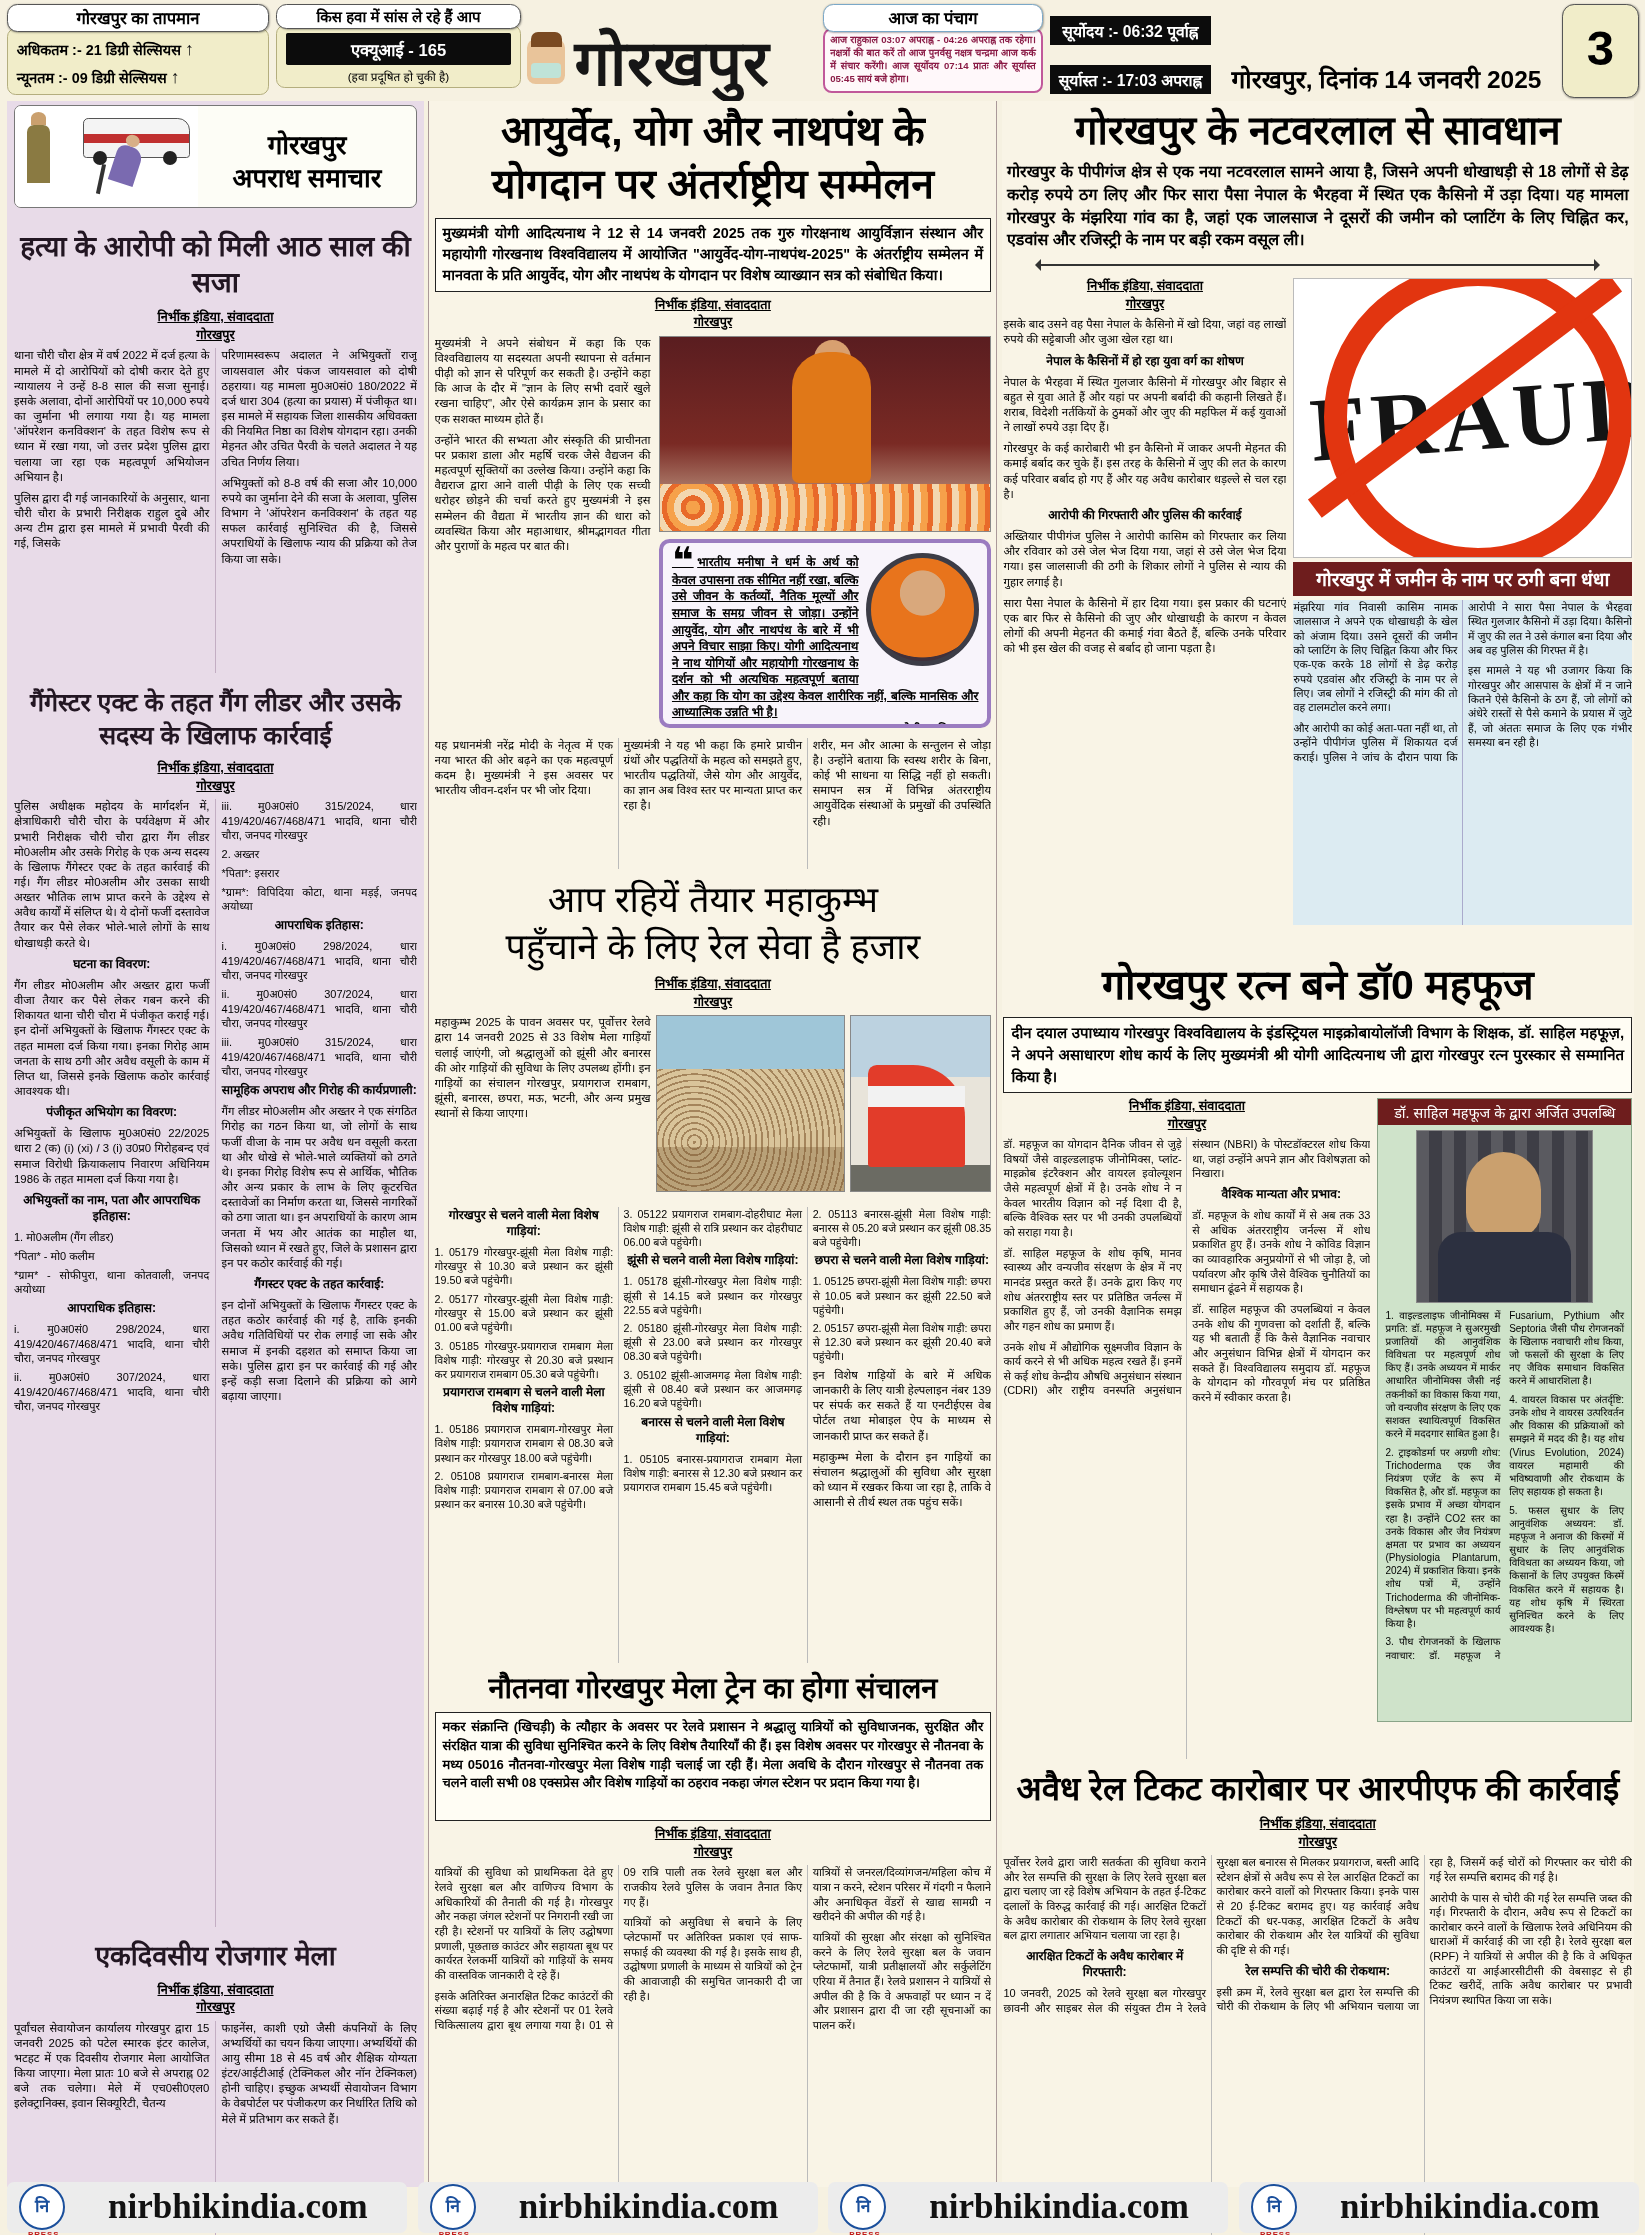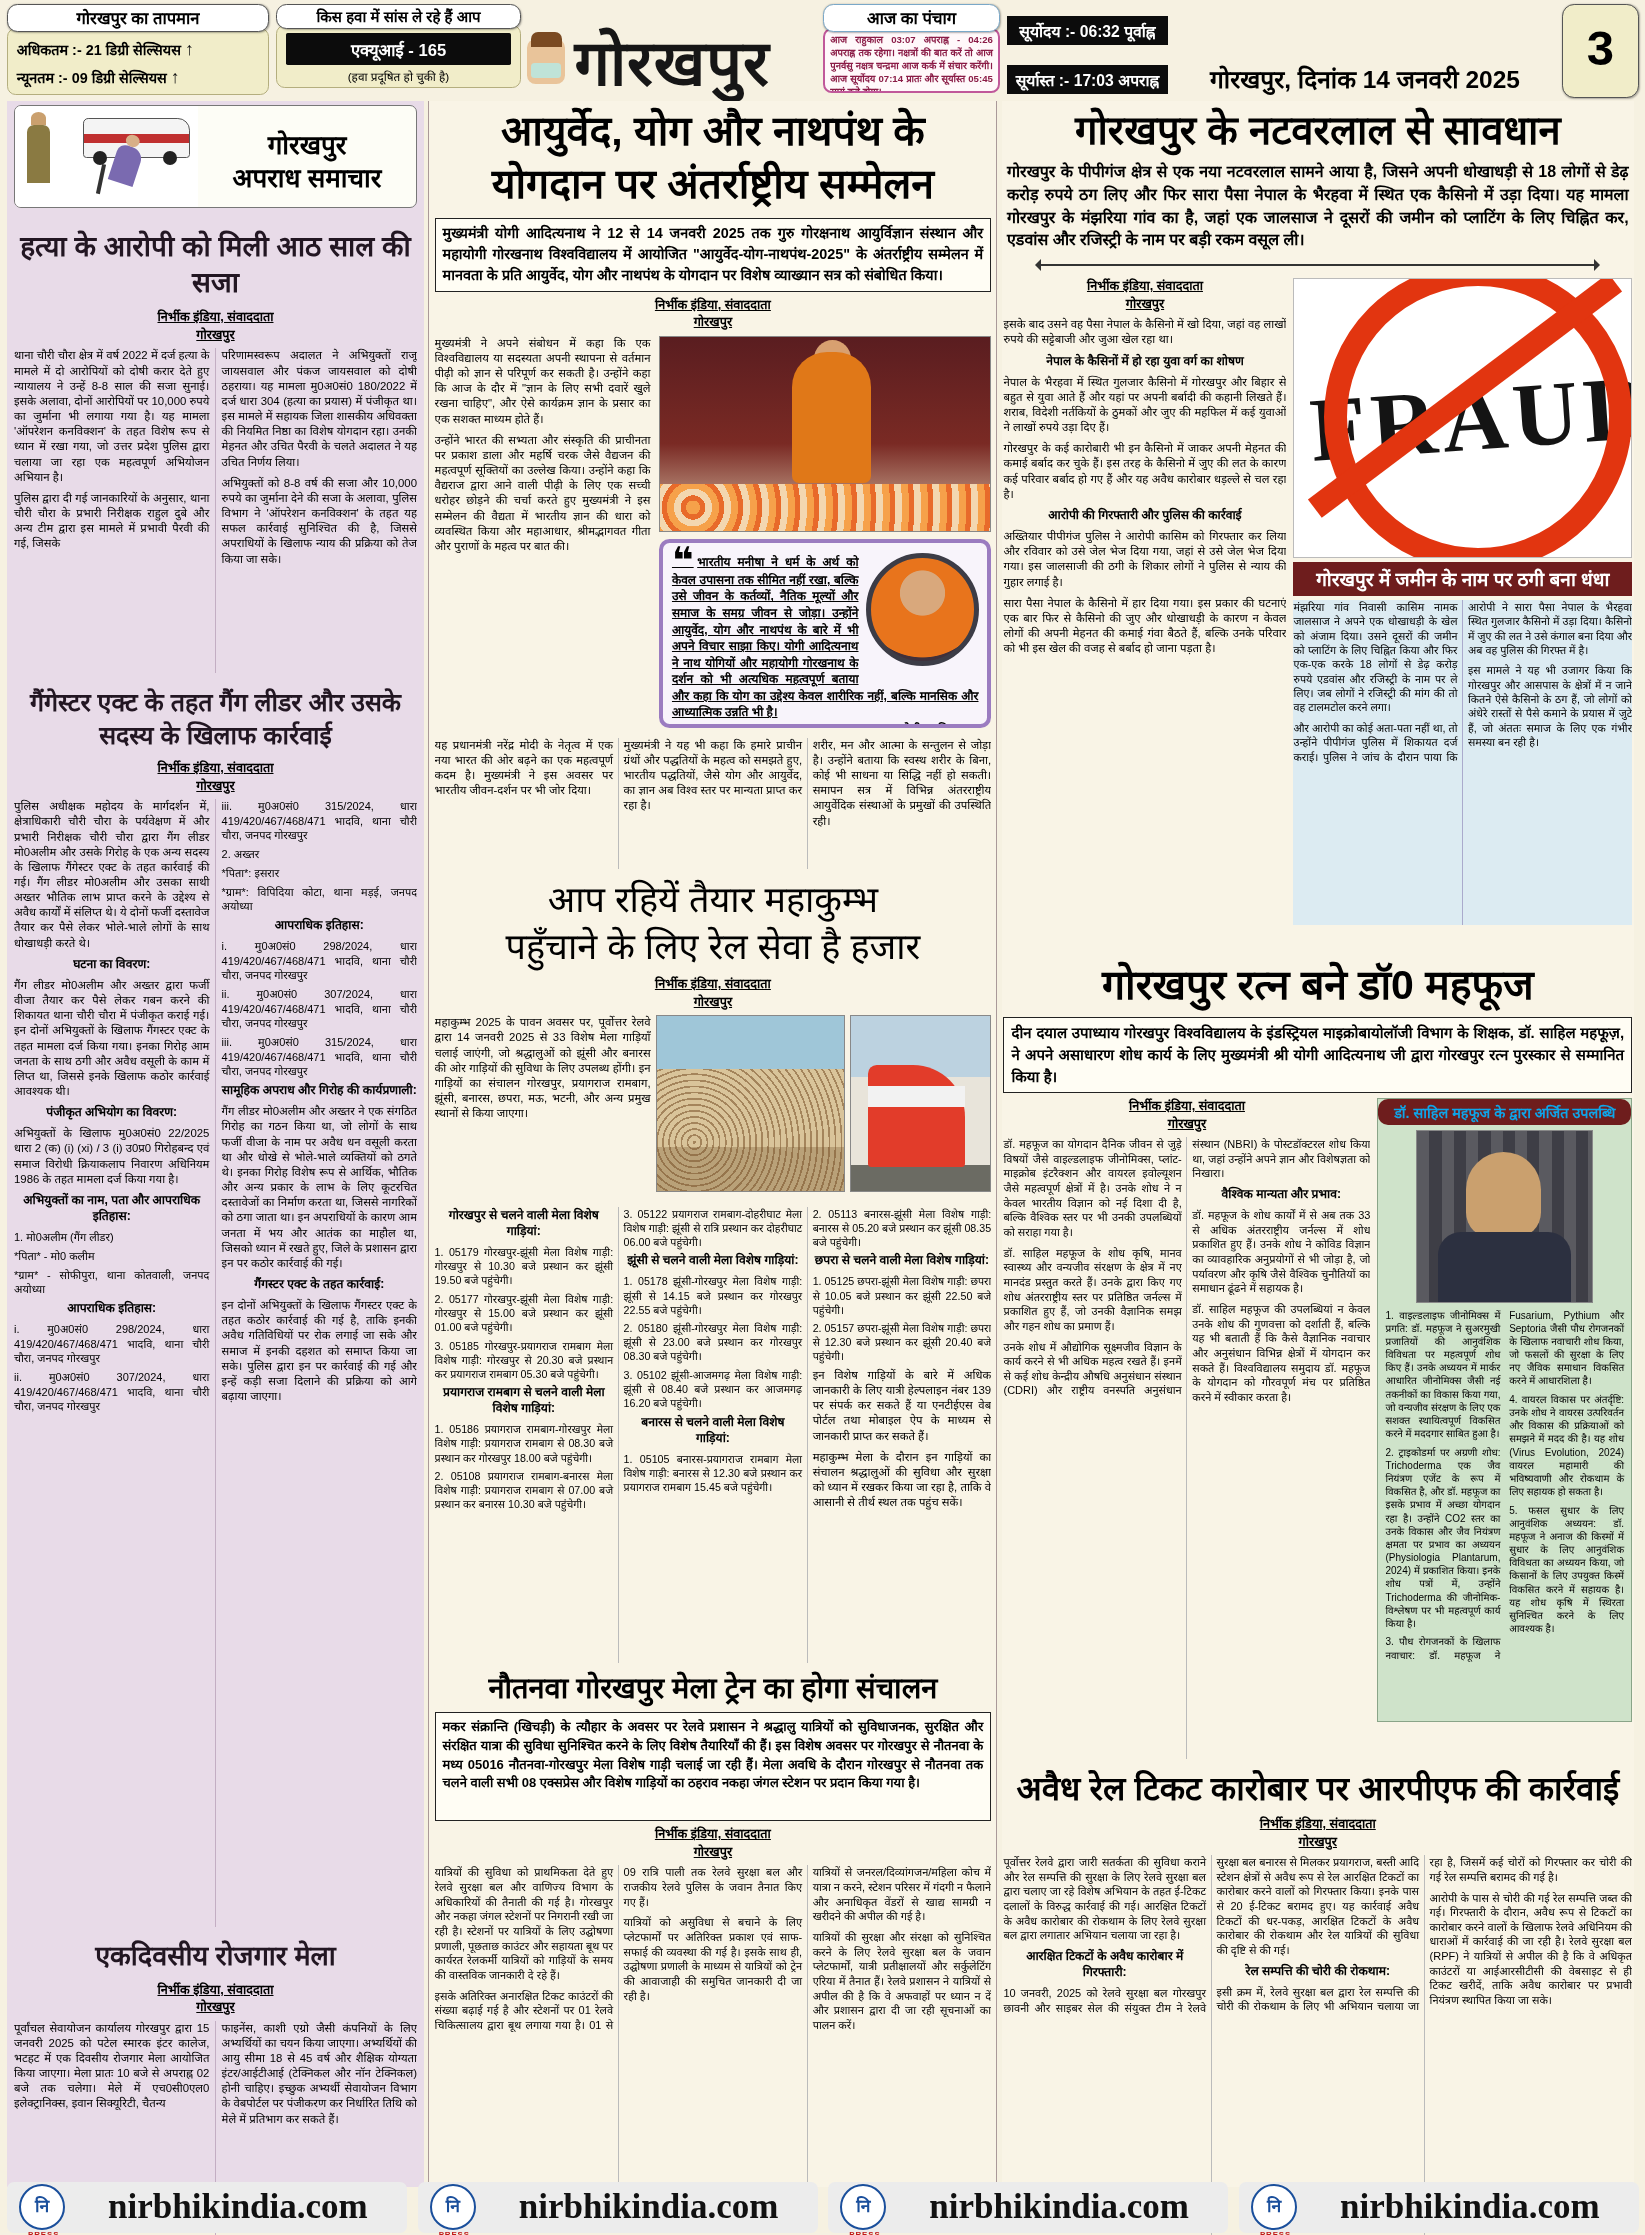--- a/index.html
+++ b/index.html
@@ -118,21 +118,21 @@
   .no-slash{position:absolute;left:-17.5px;top:105px;width:376px;height:23px;background:#e23510;transform:rotate(-37deg);}
   .nat-band{background:#6e1d1d;color:#fff;font-weight:bold;font-size:19px;text-align:center;padding:4.4px 1.7px;margin:3.5px 0;}
   .nat-blue{background:#dcebf2;column-count:2;column-gap:10.5px;column-rule:0.9px solid #aac;
             height:325px;overflow:hidden;}
   .nat-blue .para{font-size:10.8px;}
   .rat-head{font-size:41px;line-height:1.2;margin:8.7px 0 7px;text-align:center;font-weight:bold;}
   .rat-row{display:flex;gap:7px;margin-top:3.5px;}
   .rat-body{width:367px;flex:0 0 auto;column-count:2;column-gap:10.5px;column-rule:0.9px solid #bbb;height:622px;overflow:hidden;}
   .rat-body .para{font-size:11px;}
   .rat-side{flex:1;background:#cfe3ca;border:0.9px solid #8aa488;height:622px;overflow:hidden;}
-  .side-band{background:#6e1d1d;color:#0ea5e9;font-weight:bold;font-size:14.4px;text-align:center;padding:3.5px 1.7px;border-radius:10px;}
+  .side-band{background:#6e1d1d;color:#ffffff;font-weight:normal;font-size:14.4px;text-align:center;padding:3.5px 1.7px;}
   .mah-photo{margin:5.2px auto;width:175px;height:171px;background:
       repeating-linear-gradient(90deg,#5a5a60 0 12.2px,#3e3e46 12.2px 24.5px);}
   .mah-photo .head{position:absolute;left:49px;top:21px;width:75px;height:86px;border-radius:38px 38px 26px 26px;background:#caa06e;}
   .mah-photo .suit{position:absolute;left:21px;top:101px;width:133px;height:70px;border-radius:23px 23px 0 0;background:#2c3040;}
   .side-list{column-count:2;column-gap:8.7px;padding:0 7px;height:411px;overflow:hidden;}
   .side-list .num-item{font-size:10px;margin-bottom:5.2px;}
   .tik-head{font-size:33px;line-height:1.25;margin:8.7px 0 7px;text-align:center;font-weight:bold;}
   .tik3{column-count:3;column-gap:10.5px;column-rule:0.9px solid #bbb;height:395px;overflow:hidden;}
   .tik3 .para{font-size:11px;}
 
@@ -173,21 +173,21 @@
       <span class="tab" style="font-size:15px">किस हवा में सांस ले रहे हैं आप</span>
       <div class="panel" style="position:relative">
         <div class="aqi-black">एक्यूआई - 165</div>
         <div class="aqi-note">(हवा प्रदूषित हो चुकी है)</div>
         <div class="face-ic"></div>
       </div>
     </div>
 
     <div class="masthead" style="width:288px">गोरखपुर</div>
 
-    <div class="hb" style="width:177px">
+    <div class="hb" style="width:220px">
       <span class="tab blue">आज का पंचाग</span>
       <div class="panchang-box">आज राहुकाल 03:07 अपराह्न - 04:26 अपराह्न तक रहेगा। नक्षत्रों की बात करें तो आज पुनर्वसु नक्षत्र चन्द्रमा आज कर्क में संचार करेंगी। आज सूर्योदय 07:14 प्रातः और सूर्यास्त 05:45 सायं बजे होगा।</div>
     </div>
 
     <div class="sun-col">
       <div class="sun-box">सूर्योदय :- 06:32 पूर्वाह्न</div>
       <div class="sun-box">सूर्यास्त :- 17:03 अपराह्न</div>
     </div>
 
     <div class="paper-col">

